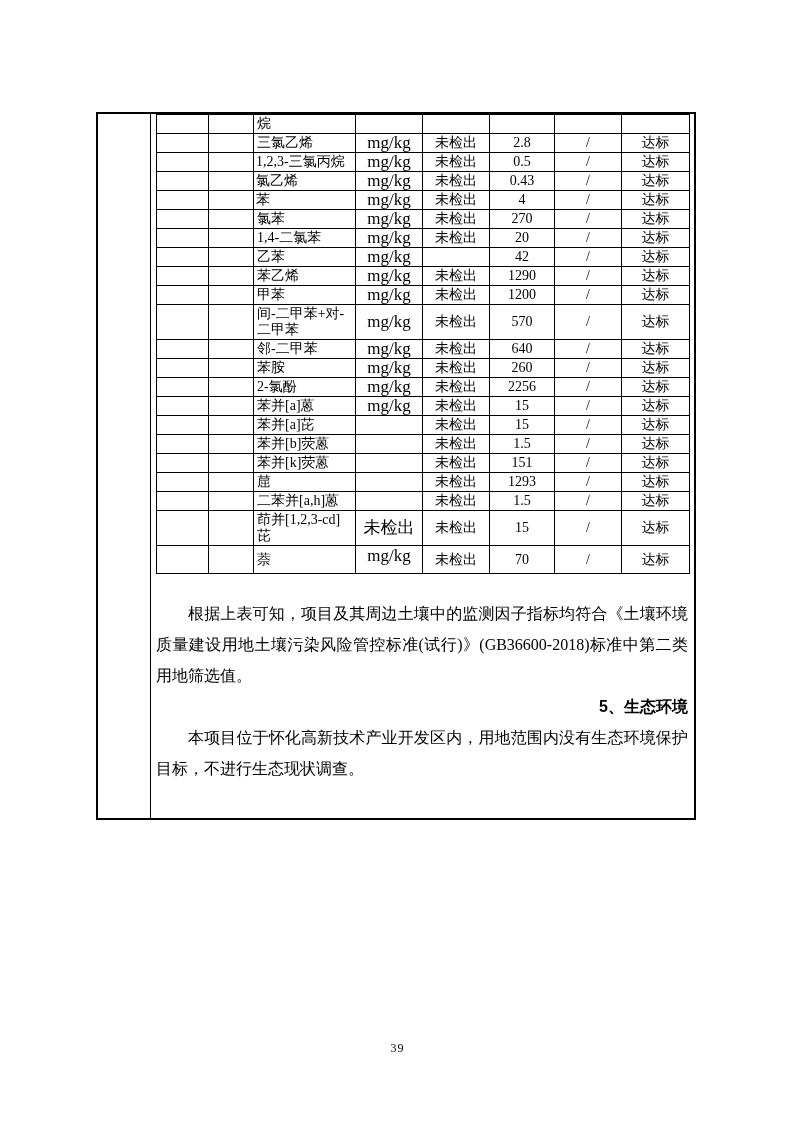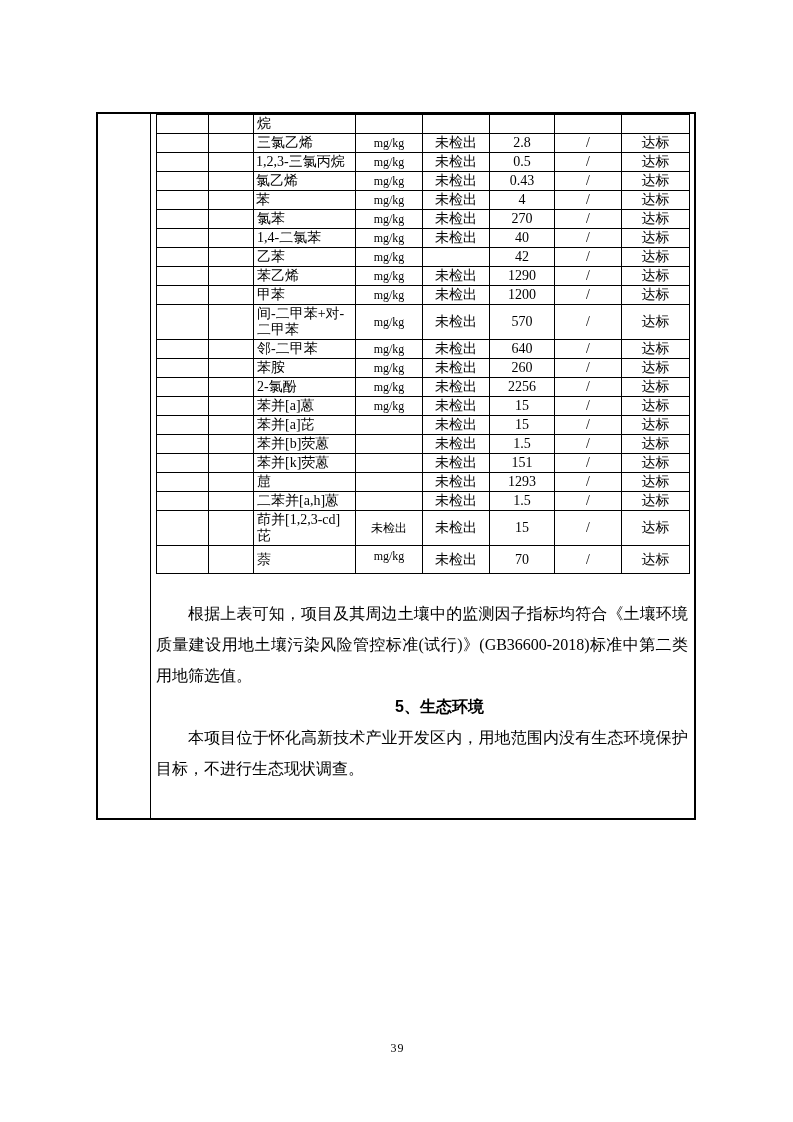--- a/index.html
+++ b/index.html
@@ -46,38 +46,38 @@
     font-family:"Liberation Serif","DejaVu Serif",serif;
   }
   .soil-table td.name{
     text-align:left;
     padding-left:3px;
   }
   .soil-table td.name.center{
     text-align:left;
     padding-left:2px;
   }
-  .soil-table td.unit{font-size:12px;}
+  .soil-table td.unit{font-size:17px;}
   .soil-table tr:last-child{height:28px;}
   .soil-table tr:last-child td.unit{vertical-align:top;padding-top:2px;}
   .text-block{
     margin-top:24px;
     padding:0 6px 0 5px;
     font-size:16px;
     line-height:31px;
     text-align:justify;
   }
   .para{margin:0;}
   .para-indent{text-indent:32px;}
   .heading{
     font-weight:bold;
     text-indent:35px;
     font-family:"Liberation Sans","DejaVu Sans",sans-serif;
     font-size:16px;
-    text-align:center;
+    text-align:right;
   }
   .page-number{
     position:absolute;
     top:1041px;left:1px;
     width:793px;
     text-align:center;
     font-size:12px;
     letter-spacing:1px;
   }
 </style>
@@ -160,21 +160,21 @@
               <td class="value">270</td>
               <td class="slash">/</td>
               <td class="status">达标</td>
             </tr>
             <tr>
               <td class="lead"></td>
               <td class="lead"></td>
               <td class="name">1,4-二氯苯</td>
               <td class="unit">mg/kg</td>
               <td class="result">未检出</td>
-              <td class="value">40</td>
+              <td class="value">20</td>
               <td class="slash">/</td>
               <td class="status">达标</td>
             </tr>
             <tr>
               <td class="lead"></td>
               <td class="lead"></td>
               <td class="name">乙苯</td>
               <td class="unit">mg/kg</td>
               <td class="result"></td>
               <td class="value">42</td>

